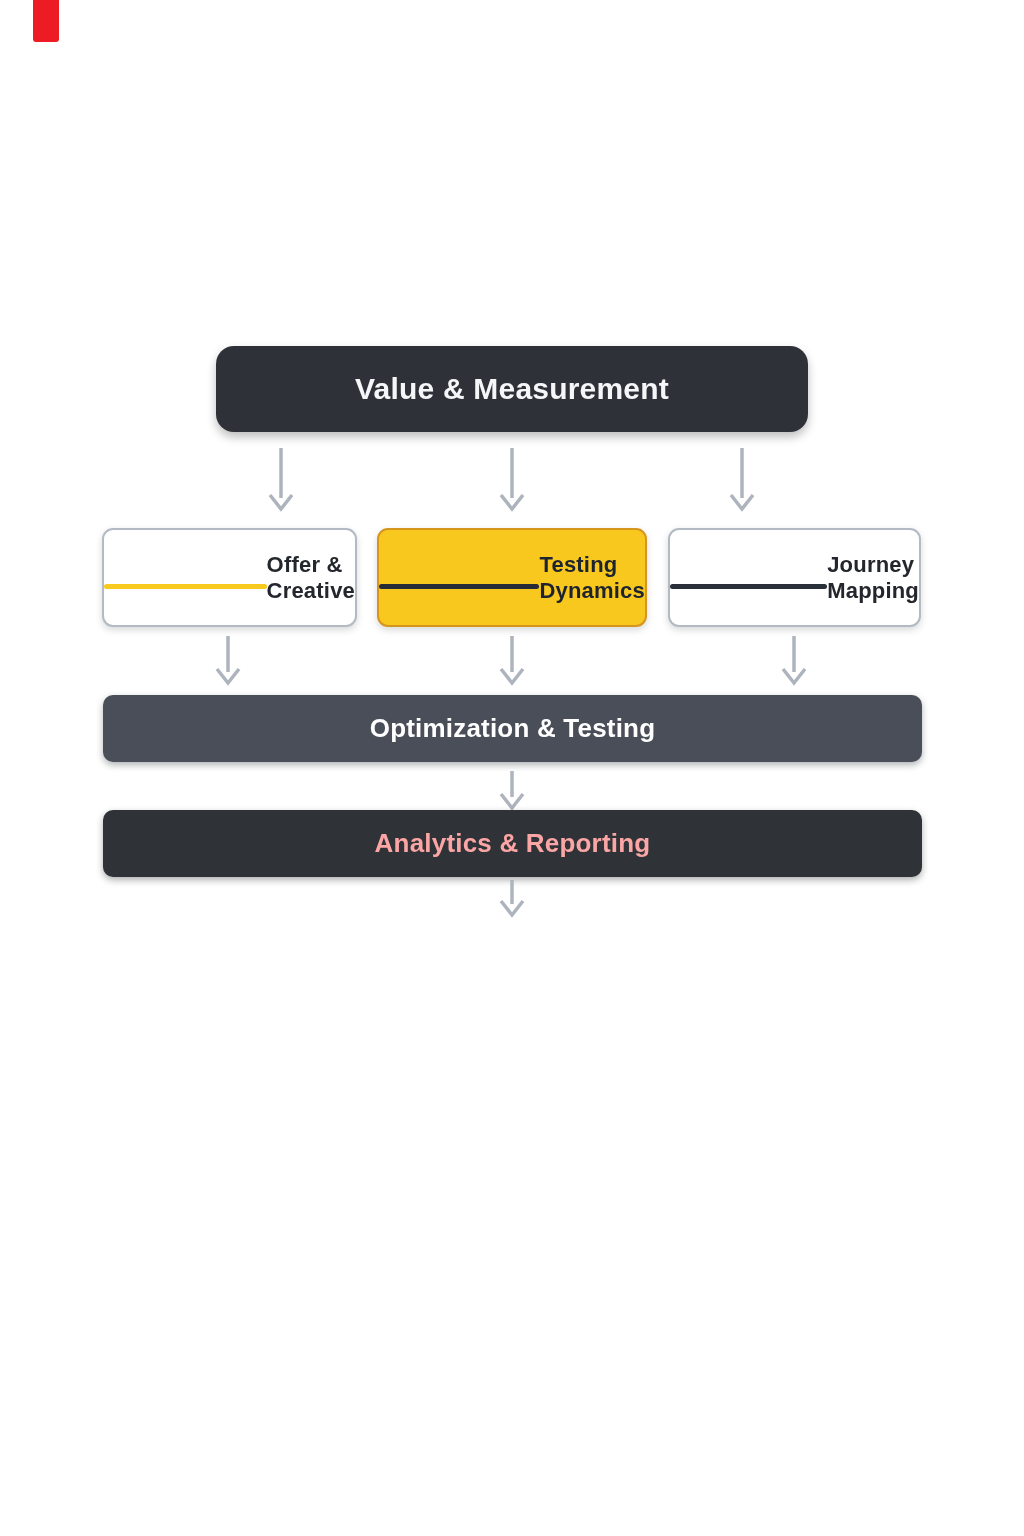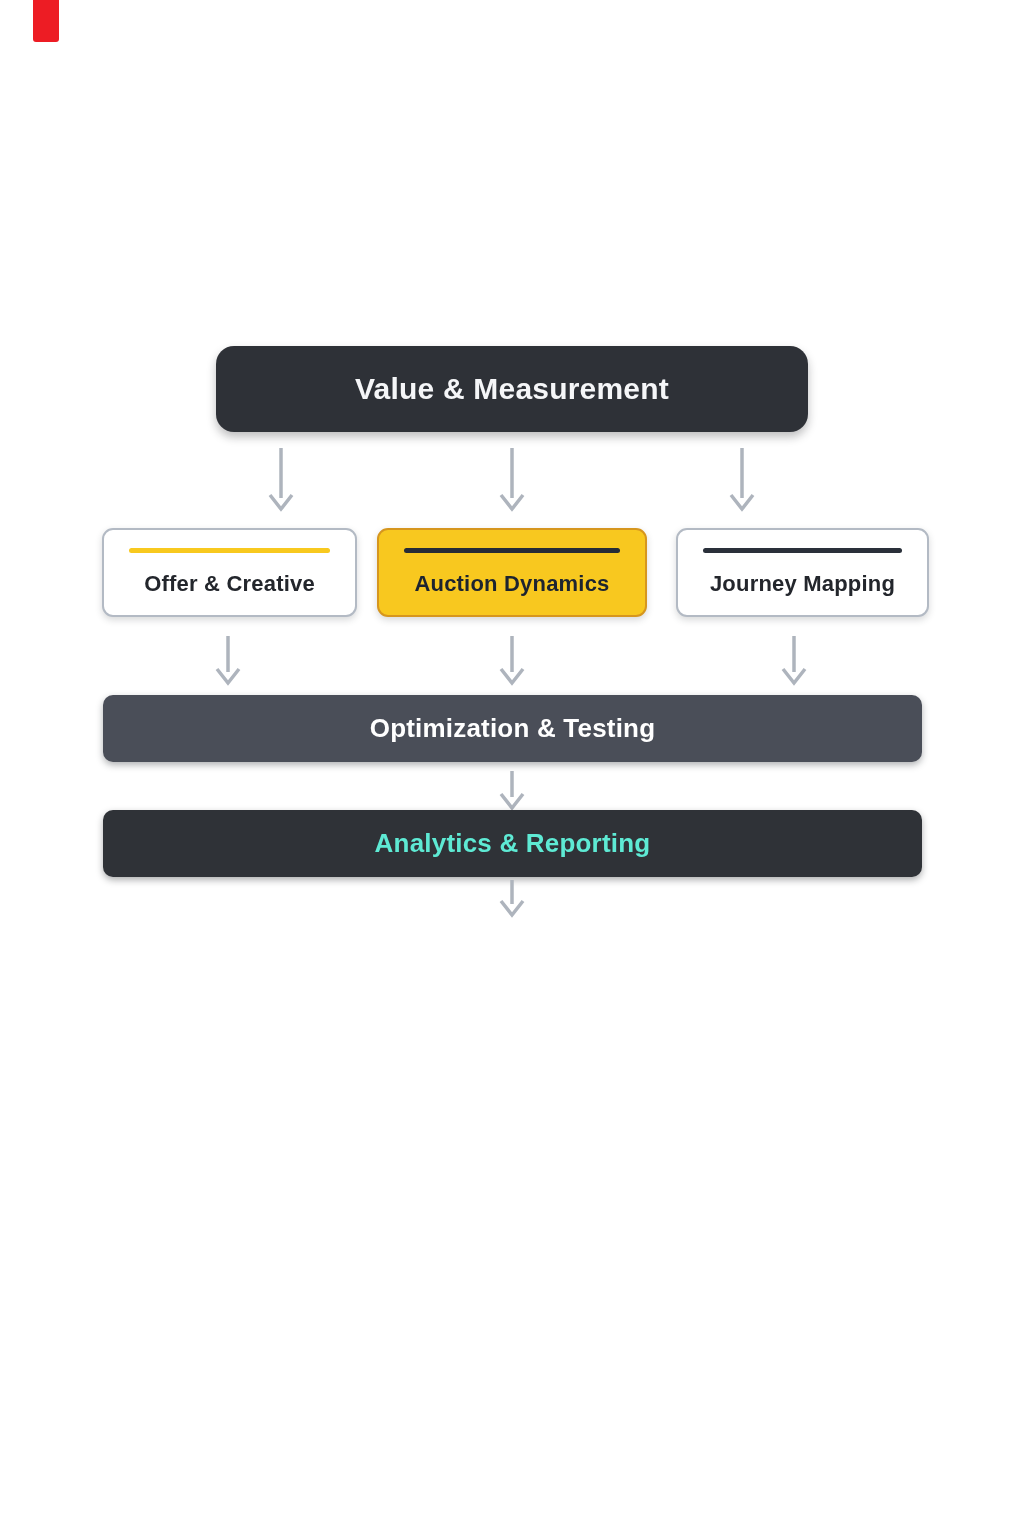--- a/index.html
+++ b/index.html
@@ -43,31 +43,31 @@
   }
   .top-node .node-label {
     font-size: 30px;
     font-weight: 700;
     letter-spacing: 0.2px;
   }
   
   .mini-node {
     position: absolute;
     top: 528px;
-    height: 89px;
+    height: 99px;
     border-radius: 11px;
     box-sizing: border-box;
     display: flex;
-    flex-direction: column;
+    flex-direction: row;
     align-items: center;
     box-shadow: 0 3px 7px rgba(40,44,52,0.18);
   }
   .mini-node.offer   { left: 102px; width: 255px; border: 2px solid #b3bac4; }
   .mini-node.auction { left: 377px; width: 270px; border: 2px solid #d6961e; }
-  .mini-node.journey { left: 668px; width: 253px; border: 2px solid #b3bac4; margin-left: 8px; }
+  .mini-node.journey { left: 668px; width: 253px; border: 2px solid #b3bac4; }
   .accent-line {
     margin-top: 18px;
     height: 5px;
     width: calc(100% - 50px);
     border-radius: 3px;
   }
   .mini-label {
     flex: 1;
     display: flex;
     align-items: center;
@@ -142,21 +142,21 @@
     <polyline points="5,49 16,63 27,49"></polyline>
   </svg>
 
   <div class="mini-node offer" style="background-color: rgb(255, 255, 255); color: rgb(35, 38, 44);">
     <div class="accent-line" style="background-color: rgb(248, 201, 31);"></div>
     <span class="mini-label">Offer &amp; Creative</span>
   </div>
 
   <div class="mini-node auction" style="background-color: rgb(248, 200, 31); color: rgb(29, 36, 48);">
     <div class="accent-line" style="background-color: rgb(38, 44, 55);"></div>
-    <span class="mini-label">Auction Dynamics</span>
+    <span class="mini-label">Testing Dynamics</span>
   </div>
 
   <div class="mini-node journey" style="background-color: rgb(255, 255, 255); color: rgb(35, 38, 44);">
     <div class="accent-line" style="background-color: rgb(42, 48, 58);"></div>
     <span class="mini-label">Journey Mapping</span>
   </div>
 
   <svg class="arrow" style="left: 212px; top: 634px; color: rgb(174, 180, 189);" width="32" height="52" viewBox="0 0 32 52">
     <line x1="16" y1="2" x2="16" y2="38"></line>
     <polyline points="5,35 16,49 27,35"></polyline>
@@ -172,21 +172,21 @@
 
   <div class="node bar optimization" style="background-color: rgb(74, 78, 88); color: rgb(255, 255, 255);">
     <span class="node-label">Optimization &amp; Testing</span>
   </div>
 
   <svg class="arrow" style="left: 496px; top: 769px; color: rgb(174, 180, 189);" width="32" height="42" viewBox="0 0 32 42">
     <line x1="16" y1="2" x2="16" y2="28"></line>
     <polyline points="5,25 16,39 27,25"></polyline>
   </svg>
 
-  <div class="node bar analytics" style="background-color: rgb(47, 50, 55); color: #5eead4;">
+  <div class="node bar analytics" style="background-color: rgb(47, 50, 55); color: #fca5a5;">
     <span class="node-label">Analytics &amp; Reporting</span>
   </div>
 
   <svg class="arrow" style="left: 496px; top: 878px; color: rgb(174, 180, 189);" width="32" height="40" viewBox="0 0 32 40">
     <line x1="16" y1="2" x2="16" y2="26"></line>
     <polyline points="5,23 16,37 27,23"></polyline>
   </svg>
 
 
 </div>

